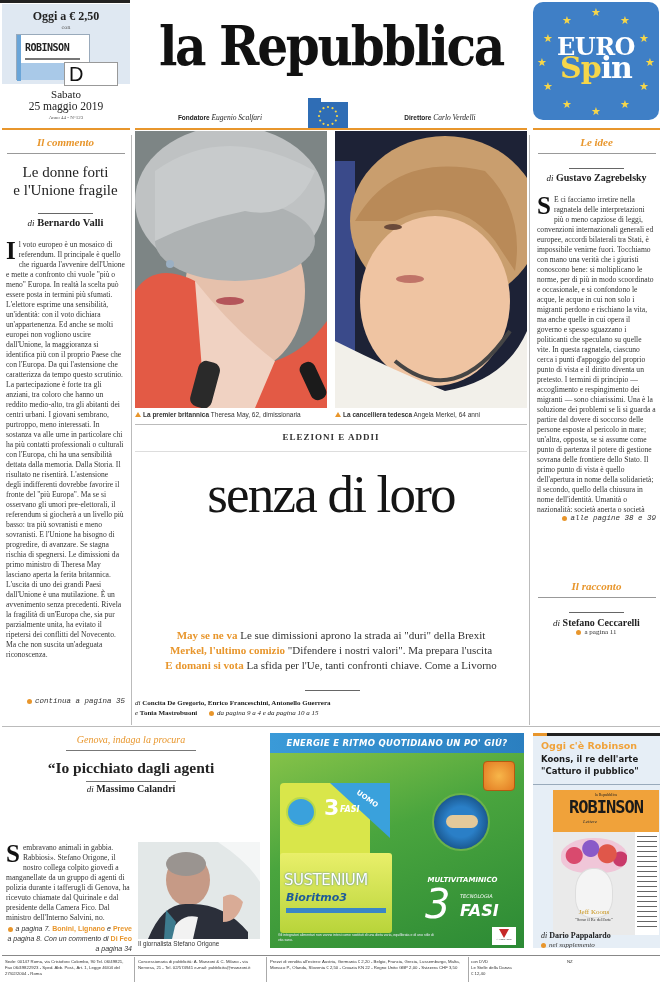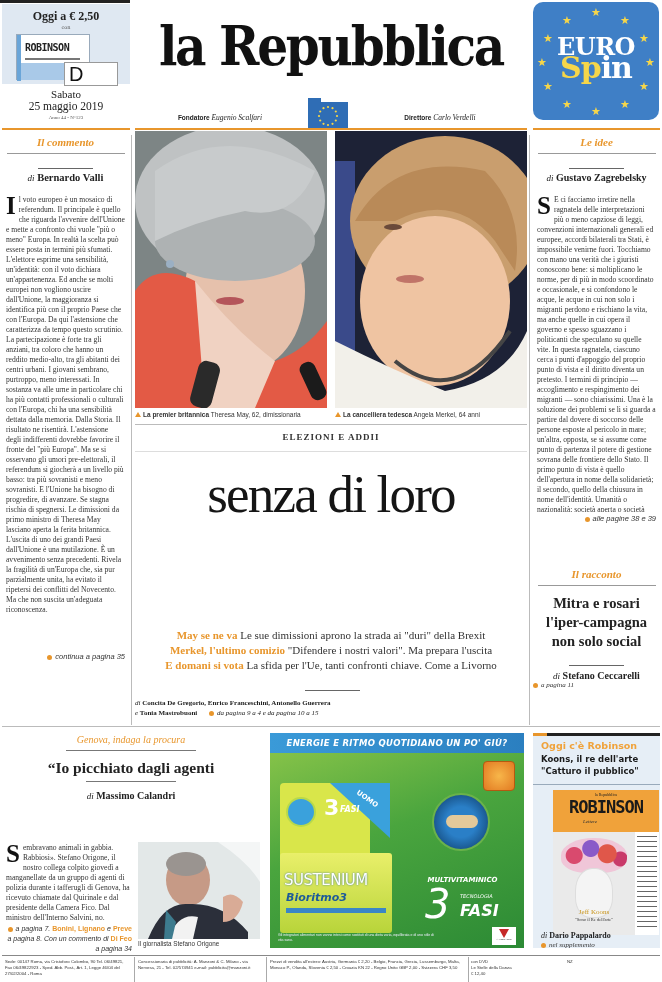--- a/index.html
+++ b/index.html
@@ -8,21 +8,21 @@
 .abs{position:absolute}
 .orange{color:#e8962c}
 .rule-o{background:#e8962c}
 .kicker{font-family:"Liberation Serif",serif;font-style:italic;font-size:11px;color:#e8962c;text-align:center}
 .hr{height:1px;background:#888;margin:0 auto}
 .byline{font-family:"Liberation Serif",serif;font-size:10.5px;text-align:center;color:#222}
 .byline b{font-weight:bold}
 .byline i{font-style:italic;font-size:9px}
 .body-text{font-family:"Liberation Serif",serif;font-size:7.6px;line-height:10px;color:#333;text-align:left}
 .drop{float:left;font-family:"Liberation Serif",serif;font-weight:bold;font-size:25px;line-height:20px;margin:1px 3px 0 0;color:#111}
-.cont{font-family:Liberation Sans, sans-serif;font-style:italic;font-size:7.5px;color:#333;text-align:right}
+.cont{font-family:Liberation Mono, monospace;font-style:italic;font-size:7.5px;color:#333;text-align:right}
 .dot{display:inline-block;width:5px;height:5px;border-radius:50%;background:#e8962c;margin-right:3px;vertical-align:middle}
 .vline{position:absolute;width:1px;background:#bbb}
 .tri{display:inline-block;width:0;height:0;border-left:3px solid transparent;border-right:3px solid transparent;border-bottom:5px solid #e8962c;margin-right:2px}
 </style>
 </head>
 <body>
 
 <div class="abs" style="left:0;top:0;width:130px;height:3px;background:#222"></div>
 
 <div class="abs" style="left:2px;top:4px;width:128px;height:80px;background:#dfe8f2">
@@ -100,20 +100,24 @@
   </div>
 </div>
 <div class="abs rule-o" style="left:533px;top:128px;width:127px;height:2px"></div>
 
 <div class="vline" style="left:131px;top:135px;height:590px"></div>
 <div class="vline" style="left:529px;top:135px;height:590px"></div>
 
 <div class="abs" style="left:2px;top:136px;width:127px">
   <div class="kicker" style="font-weight:bold">Il commento</div>
   <div class="hr" style="width:118px;margin-top:5px;background:#999"></div>
+  <div style="text-align:center;font-family:'Liberation Serif',serif;font-size:15px;line-height:18px;margin-top:9px;color:#222">
+    <div>Le donne forti</div>
+    <div>e l'Unione fragile</div>
+  </div>
   <div class="hr" style="width:55px;margin-top:14px;background:#666"></div>
   <div class="byline" style="margin-top:3px">
     <i>di</i> <b>Bernardo Valli</b>
   </div>
   <div class="body-text" style="margin:12px 4px 0 4px;height:455px;overflow:hidden">
     <span class="drop">I</span><span>l voto europeo è un mosaico di referendum. Il principale è quello che riguarda l'avvenire dell'Unione e mette a confronto chi vuole "più o meno" Europa. In realtà la scelta può essere posta in termini più sfumati. L'elettore esprime una sensibilità, un'identità: con il voto dichiara un'appartenenza. Ed anche se molti europei non vogliono uscire dall'Unione, la maggioranza si identifica più con il proprio Paese che con l'Europa. Da qui l'astensione che caratterizza da tempo questo scrutinio. La partecipazione è forte tra gli anziani, tra coloro che hanno un reddito medio-alto, tra gli abitanti dei centri urbani. I giovani sembrano, purtroppo, meno interessati. In sostanza va alle urne in particolare chi ha più contatti professionali o culturali con l'Europa, chi ha una sensibilità dettata dalla memoria. Dalla Storia. Il risultato ne risentirà. L'astensione degli indifferenti dovrebbe favorire il fronte del "più Europa". Ma se si osservano gli umori pre-elettorali, il referendum si giocherà a un livello più basso: tra più sovranisti e meno sovranisti. E l'Unione ha bisogno di progredire, di avanzare. Se stagna rischia di spegnersi. Le dimissioni da primo ministro di Theresa May lasciano aperta la ferita britannica. L'uscita di uno dei grandi Paesi dall'Unione è una mutilazione. È un avvenimento senza precedenti. Rivela la fragilità di un'Europa che, sia pur parzialmente unita, ha evitato il ripetersi dei conflitti del Novecento. Ma che non suscita un'adeguata riconoscenza.</span>
   </div>
   <div class="cont" style="margin:2px 4px 0 0"><span class="dot"></span><span>continua a pagina 35</span></div>
 </div>
 
@@ -175,45 +179,40 @@
   <div class="hr" style="width:55px;margin-top:14px;background:#666"></div>
   <div class="byline" style="margin-top:3px;font-size:10px">
     <i>di</i> <b>Gustavo Zagrebelsky</b>
   </div>
   <div class="body-text" style="margin:12px 4px 0 4px;height:317px;overflow:hidden">
     <span class="drop">S</span><span>E ci facciamo irretire nella ragnatela delle interpretazioni più o meno capziose di leggi, convenzioni internazionali generali ed europee, accordi bilaterali tra Stati, è impossibile venirne fuori. Tocchiamo con mano una verità che i giuristi conoscono bene: si moltiplicano le norme, per di più in modo scoordinato e occasionale, e si confondono le acque, le acque in cui non solo i migranti perdono e rischiano la vita, ma anche quelle in cui opera il governo e spesso sguazzano i politicanti che speculano su quelle vite. In questa ragnatela, ciascuno cerca i punti d'appoggio del proprio punto di vista e il diritto diventa un pretesto. I termini di principio — accoglimento e respingimento dei migranti — sono chiarissimi. Una è la soluzione dei problemi se li si guarda a partire dal dovere di soccorso delle persone esposte al pericolo in mare; un'altra, opposta, se si assume come punto di partenza il potere di gestione sovrana delle frontiere dello Stato. Il primo punto di vista è quello dell'apertura in nome della solidarietà; il secondo, quello della chiusura in nome dell'identità. Umanità o nazionalità; società aperta o società chiusa.</span>
   </div>
   <div class="cont" style="margin:2px 4px 0 0"><span class="dot"></span><span>alle pagine 38 e 39</span></div>
 </div>
 
-<div class="abs" style="left:533px;top:568px;width:127px">
+<div class="abs" style="left:533px;top:580px;width:127px">
   <div class="kicker" style="font-weight:bold">Il racconto</div>
   <div class="hr" style="width:118px;margin-top:5px;background:#999"></div>
-  <div style="text-align:center;font-family:'Liberation Serif',serif;font-weight:bold;font-size:14.5px;line-height:19px;margin-top:8px;color:#222">
-    <div>Mitra e rosari</div>
-    <div>l'iper-campagna</div>
-    <div>non solo social</div>
-  </div>
   <div class="hr" style="width:55px;margin-top:14px;background:#666"></div>
   <div class="byline" style="margin-top:4px;font-size:10px">
     <i>di</i> <b>Stefano Ceccarelli</b>
   </div>
-  <div style="font-family:'Liberation Serif',serif;font-style:italic;font-size:7px;color:#333"><span class="dot"></span><span>a pagina 11</span></div>
+  <div style="text-align:center;font-family:'Liberation Serif',serif;font-size:7px;color:#333"><span class="dot"></span><span>a pagina 11</span></div>
 </div>
 
 <div class="abs" style="left:2px;top:726px;width:658px;height:1px;background:#bbb"></div>
 
 <div class="abs" style="left:2px;top:734px;width:258px">
   <div class="kicker" style="font-size:10px">Genova, indaga la procura</div>
   <div class="hr" style="width:130px;margin-top:5px;background:#777"></div>
   <div style="text-align:center;font-family:'Liberation Serif',serif;font-weight:bold;font-size:15.5px;line-height:21px;margin-top:6px;color:#222">
     <div>“Io picchiato dagli agenti</div>
   </div>
   <div class="hr" style="width:90px;margin-top:3px;background:#777"></div>
-  <div class="byline" style="margin-top:8px;font-size:10px">
+  <div class="byline" style="margin-top:1px;font-size:10px">
     <i>di</i> <b>Massimo Calandri</b>
   </div>
 </div>
 <div class="abs body-text" style="left:6px;top:843px;width:126px;height:82px;overflow:hidden">
   <span class="drop">S</span><span>embravano animali in gabbia. Rabbiosi». Stefano Origone, il nostro collega colpito giovedì a manganellate da un gruppo di agenti di polizia durante i tafferugli di Genova, ha ricevuto chiamate dal Quirinale e dal presidente della Camera Fico. Dal ministro dell'Interno Salvini, no.</span>
 </div>
 <div class="abs" style="left:6px;top:924px;width:126px;text-align:right;font-family:Liberation Sans, sans-serif;font-style:italic;font-size:7px;line-height:10px;color:#333">
   <span class="dot"></span><span>a pagina 7.</span> <b class="orange" style="font-style:normal">Bonini, Lignano</b>
   <span>e</span> <b class="orange" style="font-style:normal">Preve</b> <span>a pagina 8. Con un commento di</span> <b class="orange" style="font-style:normal">Di Feo</b> <span>a pagina 34</span>
 </div>

